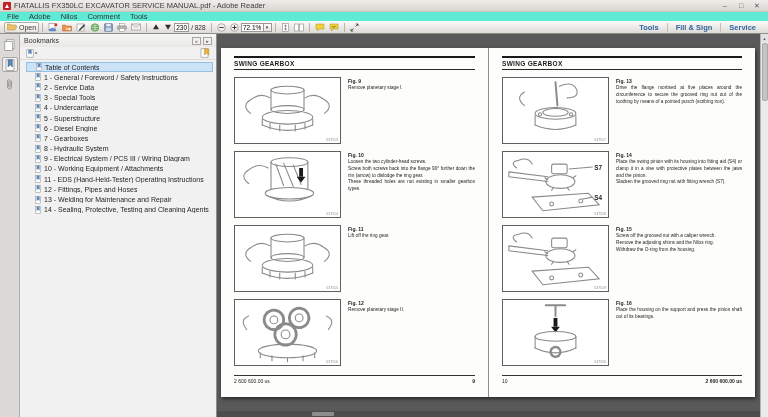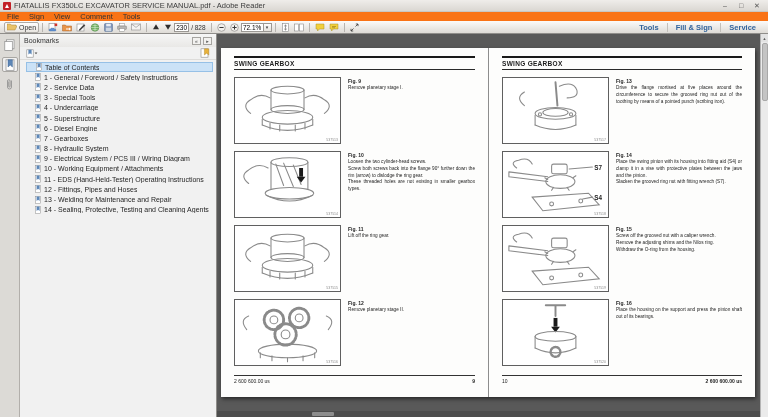--- a/index.html
+++ b/index.html
@@ -12,21 +12,21 @@
     background:linear-gradient(#efedea,#dad7d2); border-bottom:1px solid #c9c6c1;
     font-size:7.5px; color:#3c3c3c; }
   .app-icon { width:8px; height:8px; background:#c22026; border-radius:1px;
     margin-right:3px; position:relative; flex:none; }
   .app-icon::after { content:""; position:absolute; left:2px; top:2px;
     border-left:2px solid transparent; border-right:2px solid transparent;
     border-bottom:4px solid #fff; }
   .win-btns { margin-left:auto; display:flex; }
   .win-btn { width:16px; height:10px; display:flex; align-items:center; justify-content:center;
     font-size:7px; color:#555; }
-  .menubar { height:9px; background:#f97316; display:flex; align-items:flex-start;
+  .menubar { height:9px; background:#5eead4; display:flex; align-items:flex-start;
     font-size:7.5px; color:#333; padding-left:2px; }
   .menu-item { padding:0 5px; height:100%; display:flex; align-items:center; }
 
   
   .toolbar { height:13px; background:linear-gradient(#fbfbfa,#dedbd6);
     border-bottom:1px solid #8f8d8a; display:flex; align-items:center; padding:0 4px; }
   .tb-sep { width:1px; height:9px; background:#b7b4b0; margin:0 3px; flex:none; }
   .tb-btn { height:11px; display:flex; align-items:center; justify-content:center;
     padding:0 2px; border-radius:2px; flex:none; }
   .tb-btn.framed { border:1px solid #aeaba7; background:linear-gradient(#fefefe,#e8e5e0); }
@@ -106,22 +106,22 @@
   <span>FIATALLIS FX350LC EXCAVATOR SERVICE MANUAL.pdf - Adobe Reader</span>
   <span class="win-btns">
     <span class="win-btn">–</span>
     <span class="win-btn">□</span>
     <span class="win-btn">✕</span>
   </span>
 </div>
 
 <div class="menubar" id="menubar">
     <div class="menu-item">File</div>
-    <div class="menu-item">Sign</div>
-    <div class="menu-item">View</div>
+    <div class="menu-item">Adobe</div>
+    <div class="menu-item">Nilos</div>
     <div class="menu-item">Comment</div>
     <div class="menu-item">Tools</div>
   </div>
 
 <div class="toolbar">
   <div class="tb-btn framed">
     <span>
       <svg width="10" height="8" viewBox="0 0 10 8">
           <path d="M0 7 L0 1 L3.4 1 L4.4 2 L9 2 L9 3 L10 3 L8 7 Z" fill="#e9c268" stroke="#a8873c" stroke-width=".5"></path>
         </svg>

